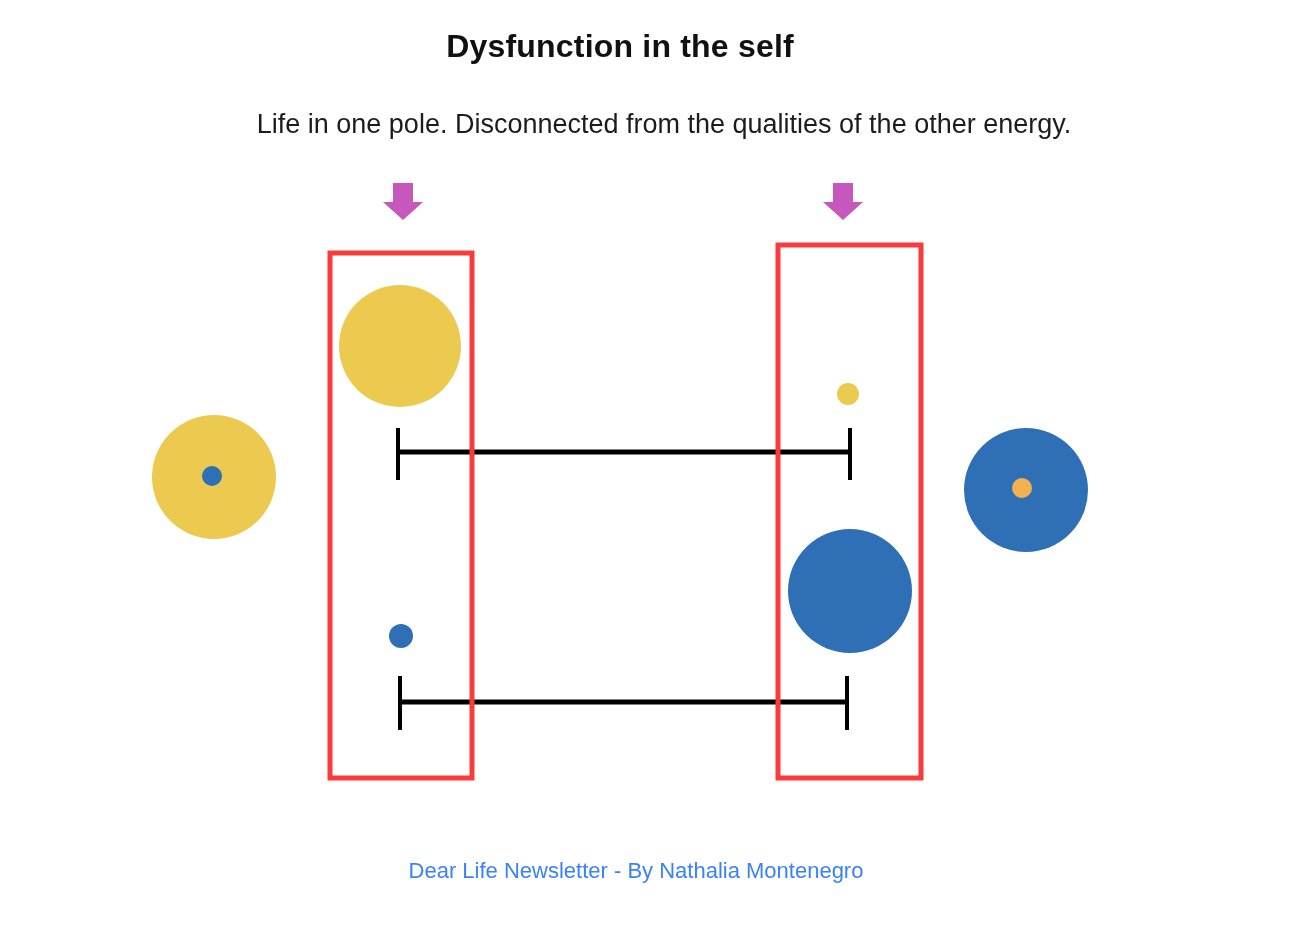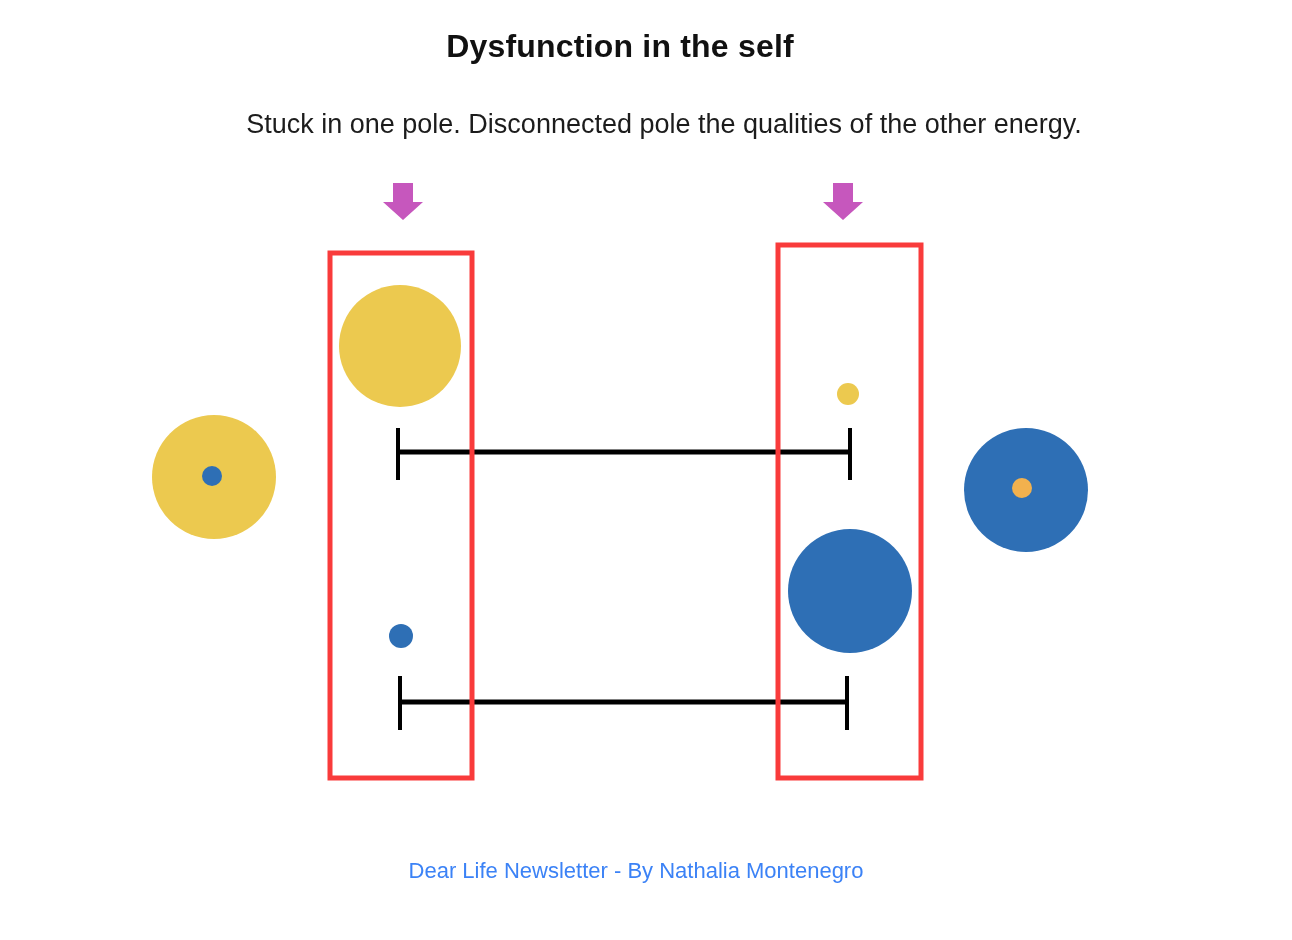--- a/index.html
+++ b/index.html
@@ -55,21 +55,21 @@
     left: 0; top: 0;
     width: 1292px;
     height: 940px;
   }
 </style>
 </head>
 <body>
 
 <div class="stage">
   <div class="title">Dysfunction in the self</div>
-  <div class="subtitle">Stuck in one pole. Disconnected pole the qualities of the other energy.</div>
+  <div class="subtitle">Life in one pole. Disconnected from the qualities of the other energy.</div>
   <svg class="diagram" viewBox="0 0 1292 940">
       <line x1="398" y1="452" x2="850" y2="452" stroke="#000000" stroke-width="5"></line>
       <line x1="398" y1="428" x2="398" y2="480" stroke="#000000" stroke-width="4"></line>
       <line x1="850" y1="428" x2="850" y2="480" stroke="#000000" stroke-width="4"></line>
       <line x1="400" y1="702" x2="847" y2="702" stroke="#000000" stroke-width="5"></line>
       <line x1="400" y1="676" x2="400" y2="730" stroke="#000000" stroke-width="4"></line>
       <line x1="847" y1="676" x2="847" y2="730" stroke="#000000" stroke-width="4"></line>
       <circle cx="214" cy="477" r="62" fill="#ECC94F"></circle>
       <circle cx="212" cy="476" r="10" fill="#2E6FB5"></circle>
       <circle cx="400" cy="346" r="61" fill="#ECC94F"></circle>

